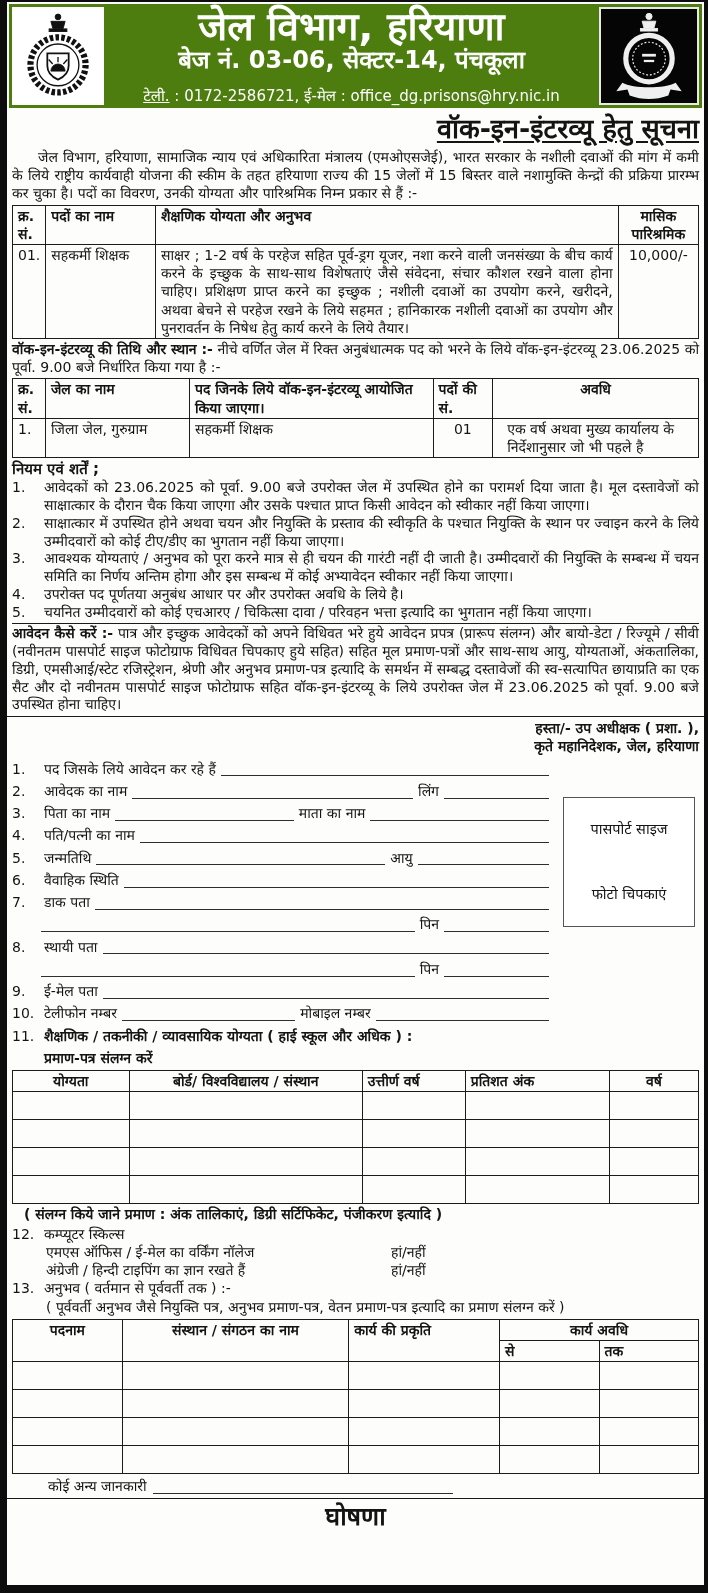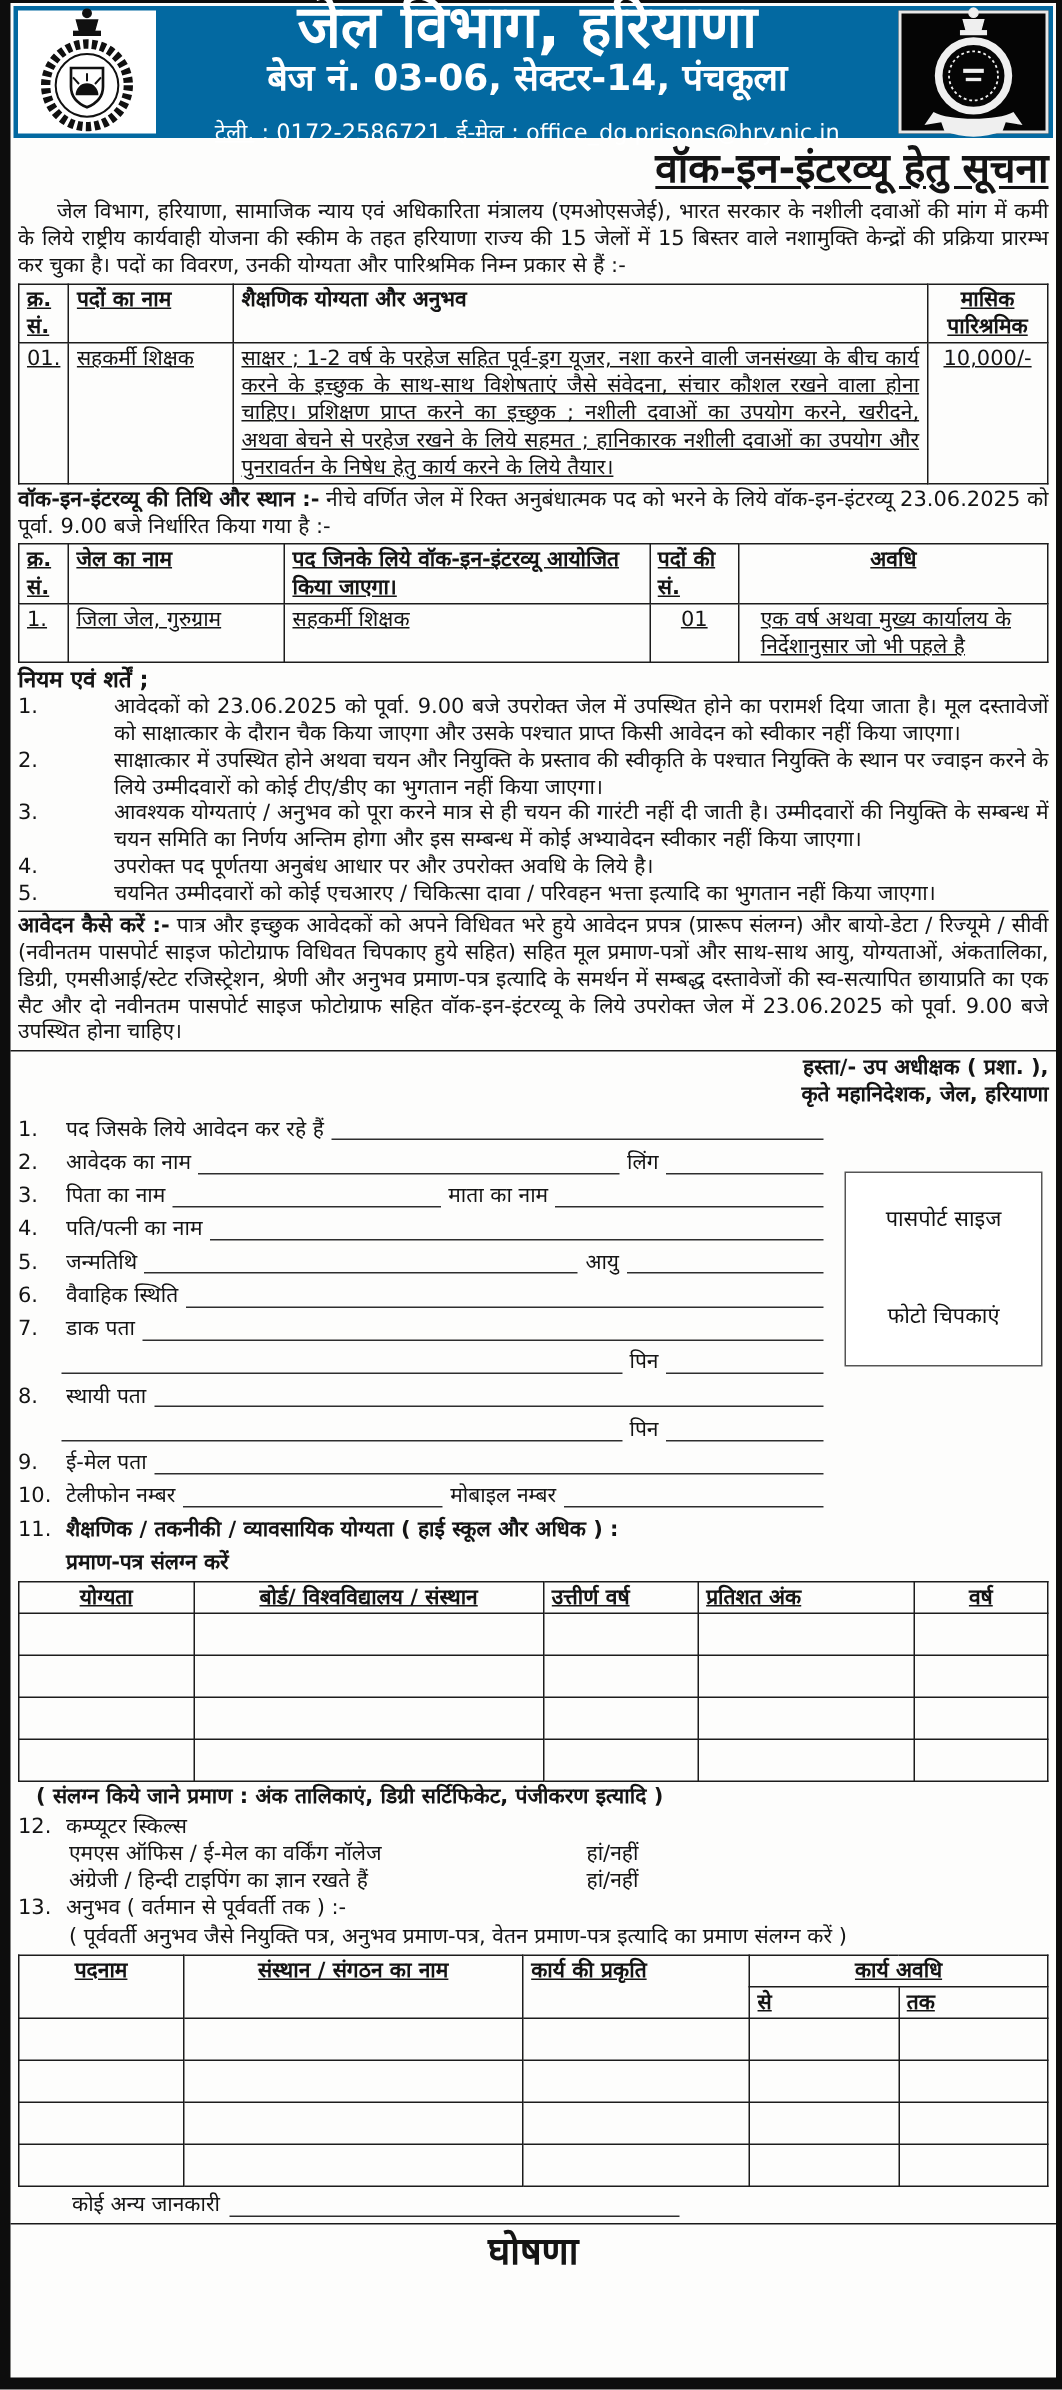--- a/index.html
+++ b/index.html
@@ -6,46 +6,46 @@
   .page{
     width:708px;min-height:1593px;margin:0 auto;background:#fdfdfc;color:#141414;
     box-sizing:border-box;
     border-left:7px solid #0d0d0d;border-right:4px solid #0d0d0d;
     border-top:2px solid #0d0d0d;border-bottom:8px solid #0d0d0d;
     font-family:"DejaVu Sans","Liberation Sans",sans-serif;
     font-size:14px;line-height:1.27;
   }
   .content{padding:0 5px 4px 5px;}
   
-  .hdr{display:flex;background:#0369a1;margin:2px;height:88px;align-items:stretch;}
+  .hdr{display:flex;background:#4d7c0f;margin:2px;height:104px;align-items:stretch;}
   .hdr-left{width:92px;background:#ffffff;margin:3px;display:flex;align-items:center;justify-content:center;flex:none;}
   .hdr-center{flex:1;color:#fff;display:flex;flex-direction:column;justify-content:center;text-align:center;padding:2px 0;}
   .hdr-title{font-size:39px;font-weight:bold;line-height:1.02;}
   .hdr-addr{font-size:24px;font-weight:bold;line-height:1.15;}
   .hdr-contact{font-size:15px;line-height:1.2;margin-top:13px;}
   .tel-u{text-decoration:underline;}
   .hdr-right{width:96px;background:#050505;border:2px solid #e8e8e8;margin:3px;display:flex;align-items:center;justify-content:center;flex:none;}
   
   .main-title{text-align:right;font-size:27px;font-weight:bold;text-decoration:underline;text-underline-offset:3px;margin:4px 0 3px;}
   .para{margin:1px 0;text-align:justify;}
   .indent{text-indent:26px;}
   .lead{font-weight:bold;}
   .hr-line{border:none;border-top:1.6px solid #1a1a1a;margin:2px -5px;}
   
-  table.t{width:100%;border-collapse:collapse;margin:2px 0;text-decoration:underline;}
+  table.t{width:100%;border-collapse:collapse;margin:2px 0;}
   .t th,.t td{border:1.8px solid #1c1c1c;padding:1px 5px;vertical-align:top;font-size:14px;line-height:1.3;text-align:left;}
   .t th{font-weight:bold;}
   .t .ctr{text-align:center;}
   .hdr-wrap{display:inline-block;max-width:200px;}
   .empty-row td{height:25px;}
   
   .rules-heading{font-weight:bold;font-size:15px;margin-top:1px;}
   .rule{display:flex;gap:7px;margin:0;}
   .rule-no{width:25px;flex:none;}
-  .rule-text{flex:1;text-align:justify;margin-left:32px;}
+  .rule-text{flex:1;text-align:justify;}
   .rule.last{border-bottom:1.6px solid #1a1a1a;padding-bottom:2px;}
   
   .sig{ text-align:right;font-weight:bold;line-height:1.3;margin:2px 0;}
   
   .form-sec{position:relative;margin-top:2px;}
   .form-head{margin-right:150px;text-align:center;font-weight:bold;font-size:19px;line-height:1.18;}
   .photo-box{position:absolute;top:36px;right:4px;width:130px;height:128px;border:1.6px solid #555;
     display:flex;flex-direction:column;align-items:center;justify-content:center;font-size:14.5px;line-height:1.45;background:#fff;gap:44px;}
   .frow{display:flex;align-items:flex-end;margin:0 150px 4.5px 0;gap:5px;}
   .fno{width:27px;flex:none;}

